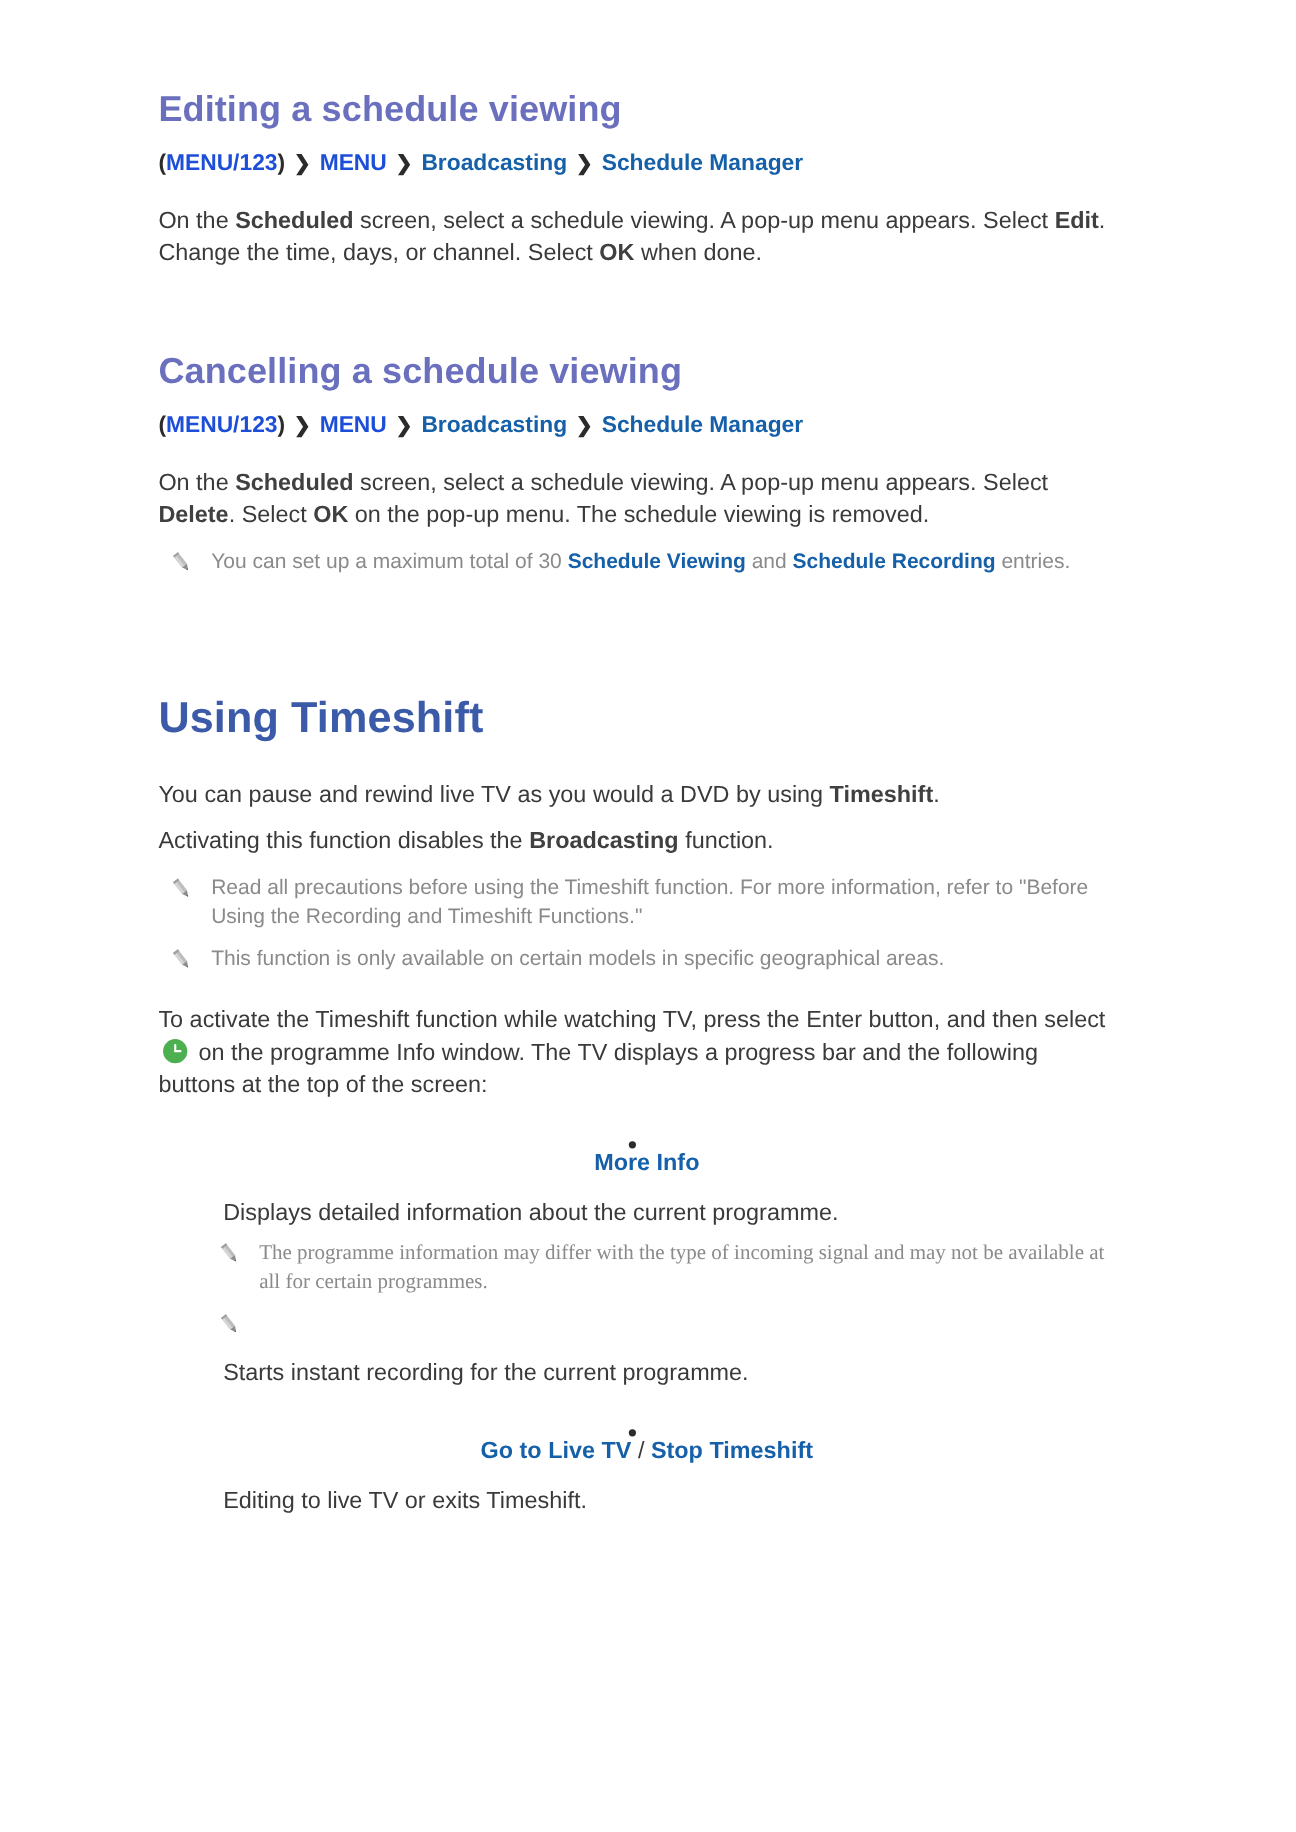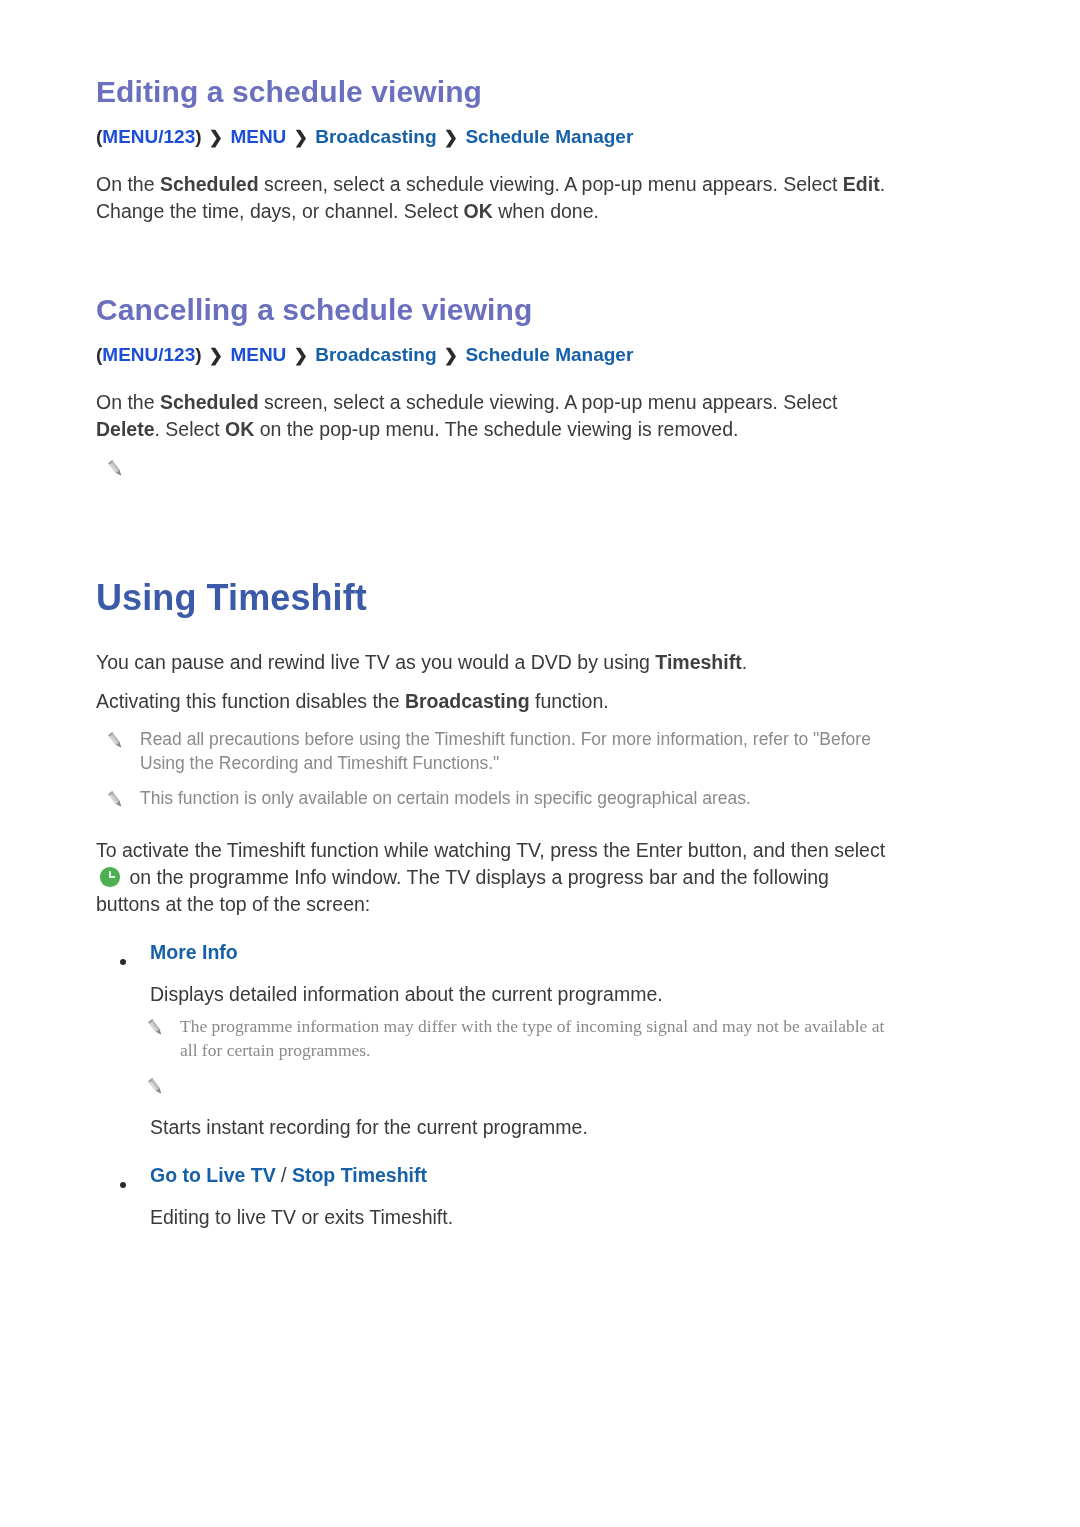--- a/index.html
+++ b/index.html
@@ -13,20 +13,21 @@
     font-family: "Liberation Sans", sans-serif;
     color: #333333;
     -webkit-font-smoothing: antialiased;
   }
   .page {
     position: relative;
     width: 964px;
     min-height: 1527px;
     padding: 16px;
     box-sizing: border-box;
+    margin-left: 36px;
   }
   .content {
     padding: 58px 62px 0 80px;
   }
 
   
   h2.section-title {
     font-size: 30px;
     font-weight: bold;
     color: #6a6fbe;
@@ -108,23 +109,24 @@
     padding-left: 48px;
   }
   .note.indent .note-text {
     max-width: 890px;
     font-family: Liberation Serif, serif;
   }
 
   
   .bullet-row {
     display: flex;
-    align-items: flex-end;
+    align-items: center;
     margin: 22px 0 0 0;
     padding-left: 24px;
+    flex-direction: column;
   }
   .bullet-row .dot {
     flex: 0 0 auto;
     width: 6px;
     height: 6px;
     border-radius: 50%;
     background: #2b2b2b;
     margin: 11px 24px 0 0;
   }
   .bullet-label {
@@ -202,20 +204,21 @@
           <svg viewBox="0 0 24 24" width="22" height="22" aria-hidden="true">
             <g transform="rotate(-38 12 12)">
               <rect x="10" y="2.5" width="5.6" height="13.5" fill="#bdbdbd"></rect>
               <rect x="10" y="2.5" width="2.6" height="13.5" fill="#d6d6d6"></rect>
               <rect x="10" y="2.5" width="5.6" height="1.9" fill="#9e9e9e"></rect>
               <polygon points="10,16 15.6,16 12.8,21.2" fill="#8c8c8c"></polygon>
               <polygon points="11.9,19.6 13.7,19.6 12.8,21.2" fill="#5a5a5a"></polygon>
             </g>
           </svg>
         </span>
+        <span class="note-text"><span>You can set up a maximum total of 30 </span><span class="lnk">Schedule Viewing</span><span> and </span><span class="lnk">Schedule Recording</span><span> entries.</span></span>
       </div>
     </section>
 
     <div class="gap-lg"></div>
     <div class="gap-md"></div>
 
     <section>
       <h1 class="chapter-title">Using Timeshift</h1>
 
       <div class="gap-md"></div>

